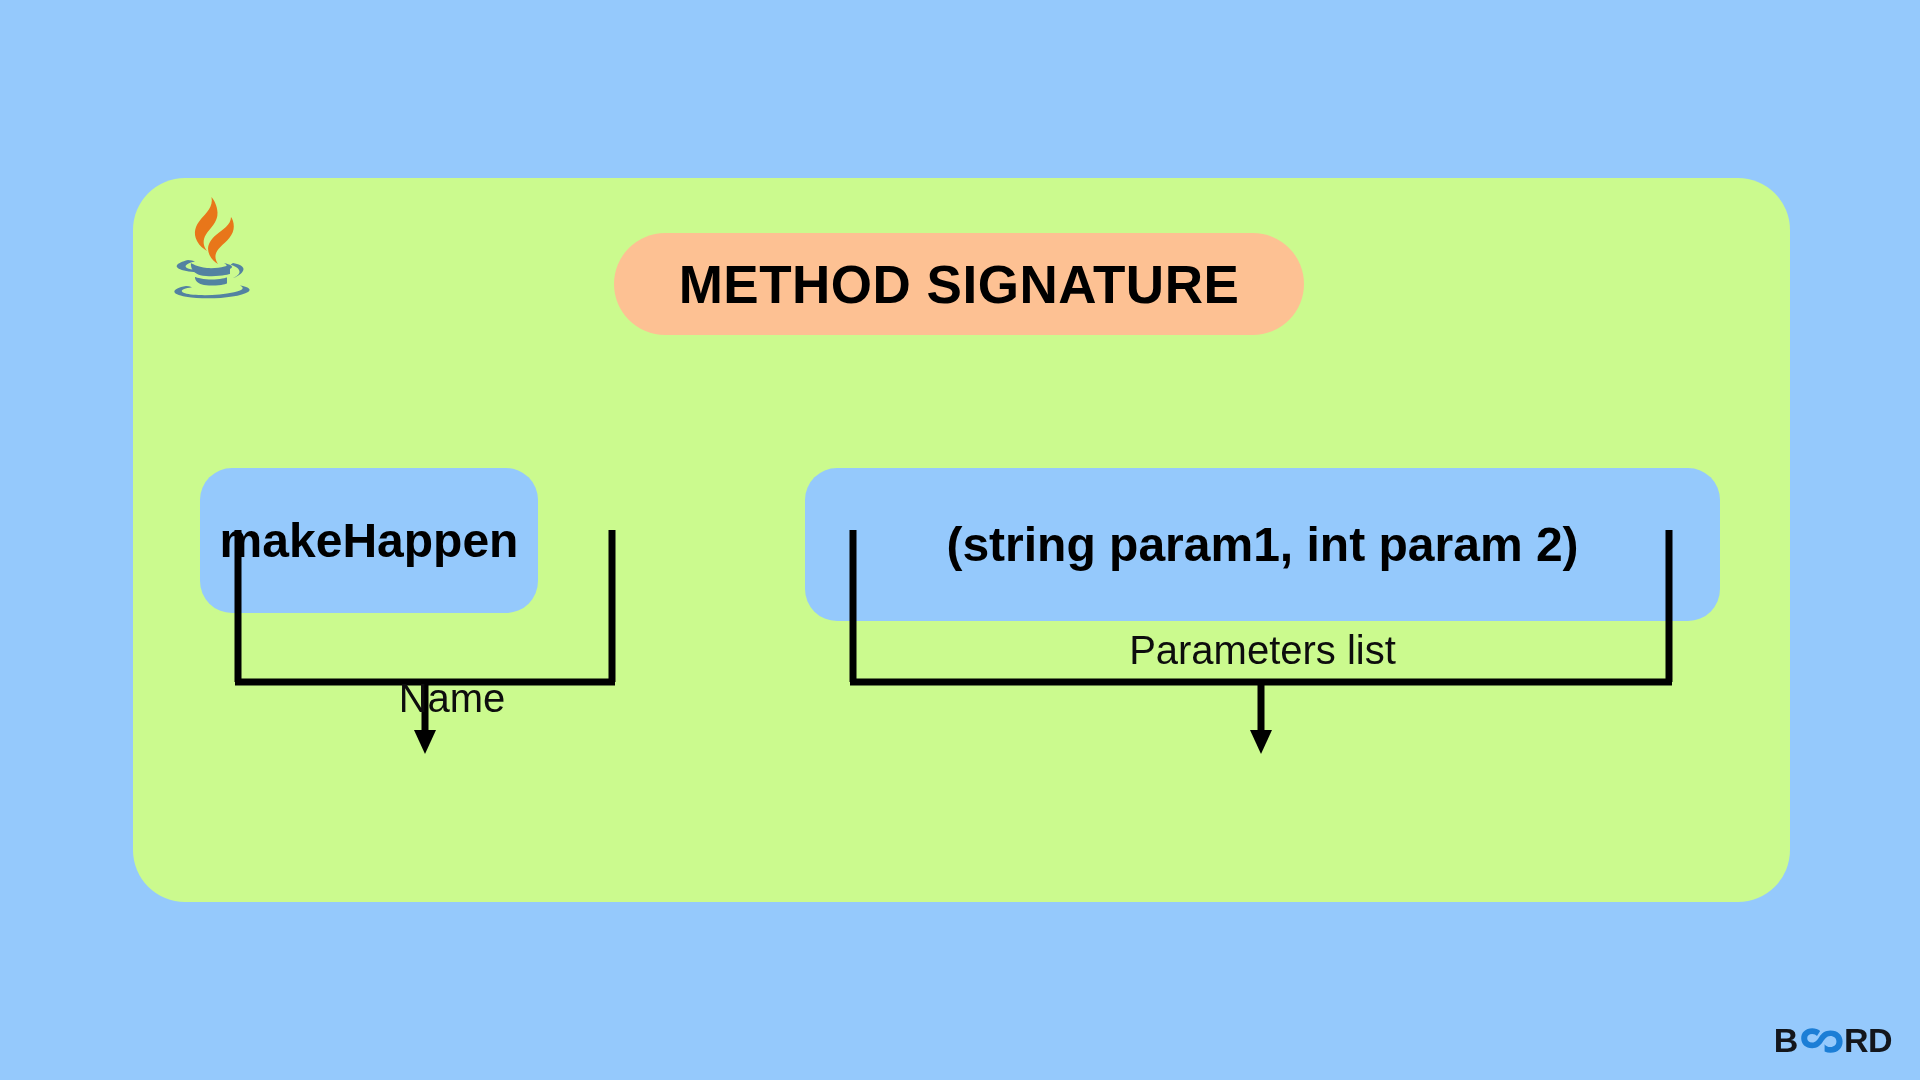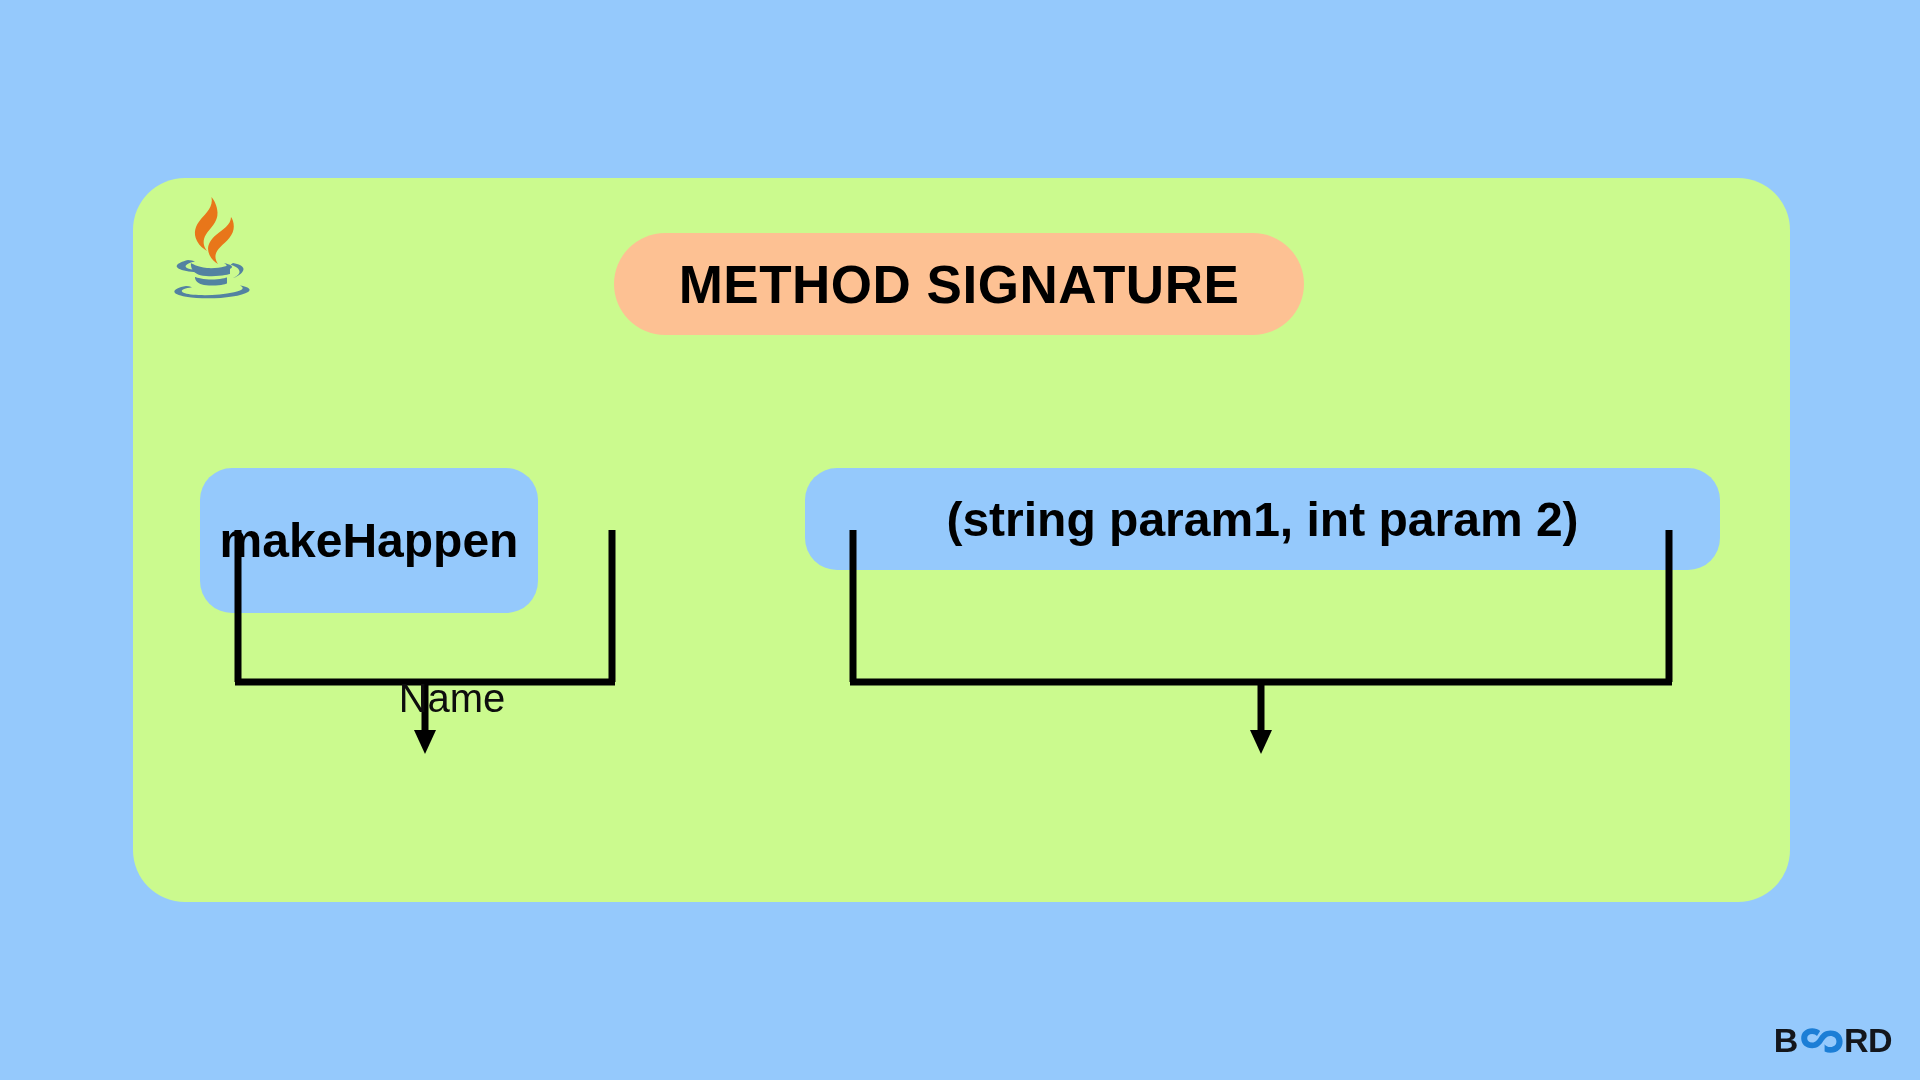--- a/index.html
+++ b/index.html
@@ -74,21 +74,21 @@
     left: 67px;
     top: 290px;
     width: 338px;
     height: 145px;
     font-size: 48px;
   }
   #chip-params {
     left: 672px;
     top: 290px;
     width: 915px;
-    height: 102px;
+    height: 153px;
     font-size: 48px;
   }
 
   
   #connectors {
     position: absolute;
     left: 0;
     top: 0;
     width: 1657px;
     height: 724px;
@@ -187,20 +187,21 @@
     <g stroke="#000000" stroke-width="7" fill="none" stroke-linecap="butt">
       <path d="M720 352 L720 504"></path>
       <path d="M1536 352 L1536 504"></path>
       <path d="M717 504 L1539 504"></path>
       <path d="M1128 504 L1128 558"></path>
     </g>
     <polygon points="1128,576 1117,552 1139,552" fill="#000000"></polygon>
   </svg>
 
   <div class="caption" id="caption-name">Name</div>
+  <div class="caption" id="caption-params">Parameters list</div>
 
 </div>
 
 <div id="brand">
   <span class="brand-b">B</span>
   <span class="brand-mark">
     <svg width="44" height="34" viewBox="0 0 44 34" xmlns="http://www.w3.org/2000/svg">
 
       <path d="M13.2 7.2 C 6.4 7.2, 2.2 11.6, 2.2 17.2 C 2.2 22.9, 6.4 27.2, 13.2 27.2
                C 18.2 27.2, 21.3 24.5, 23.5 21.3 C 25.6 18.2, 27.6 15.1, 31.2 15.1

